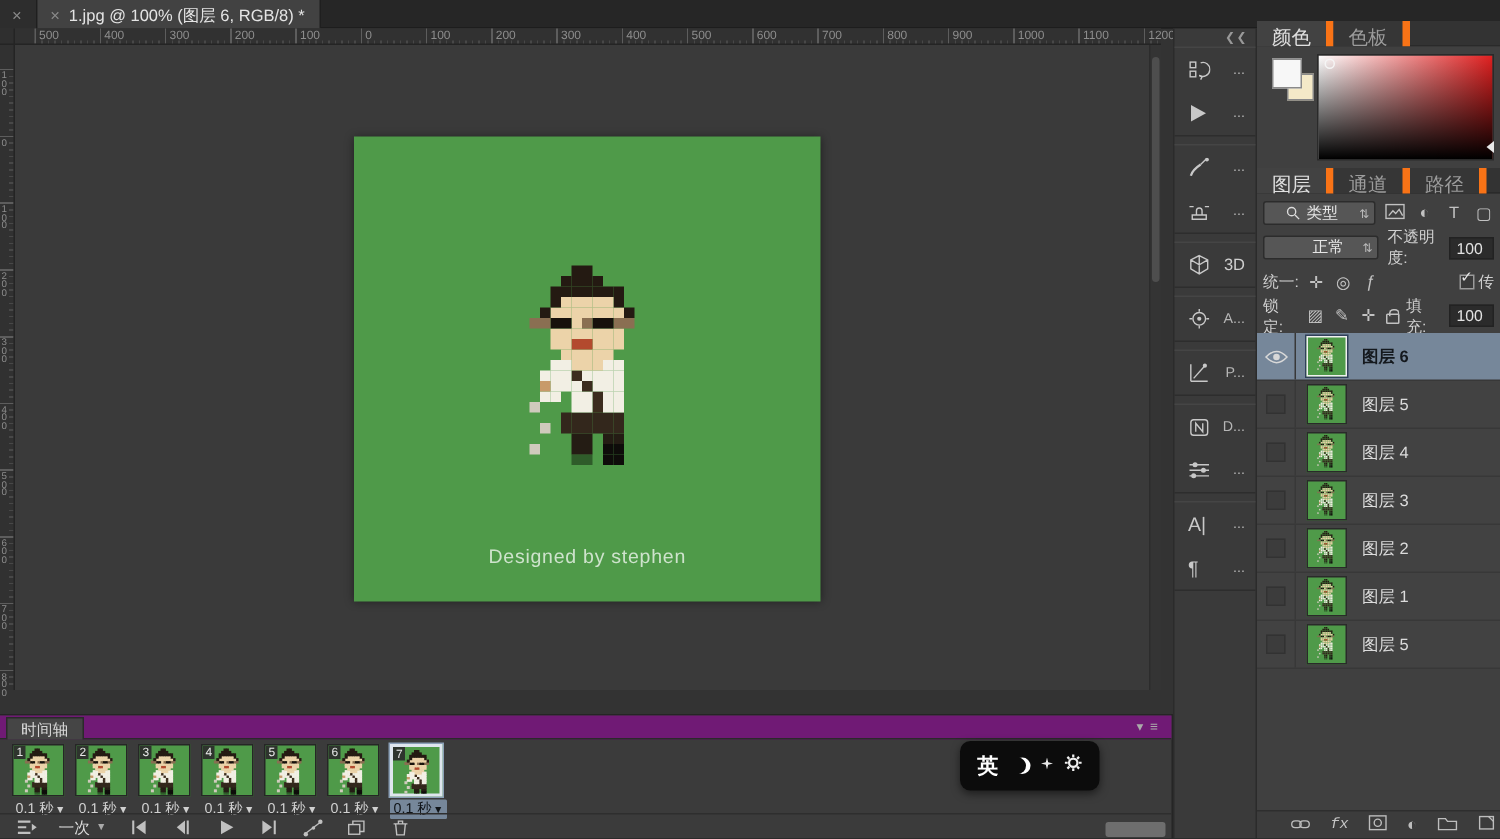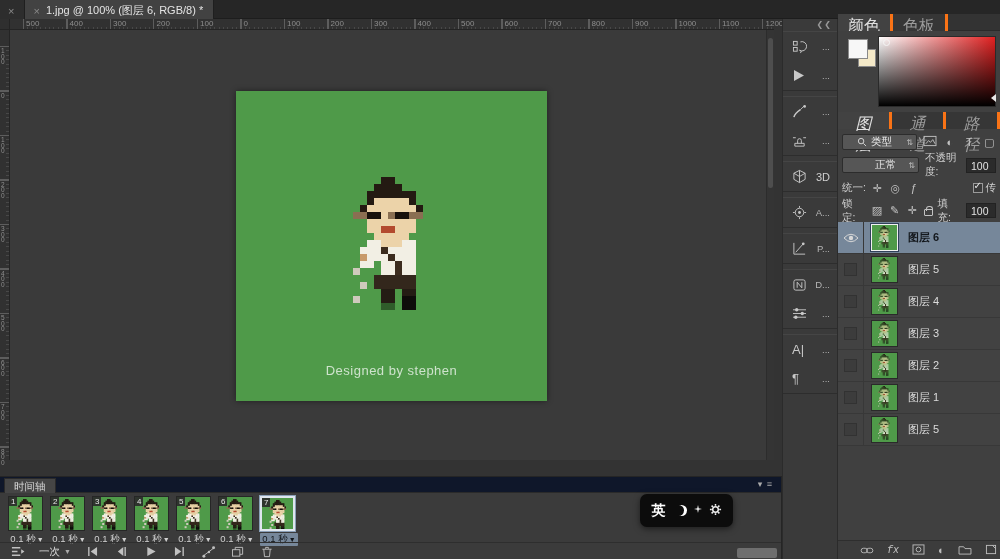--- a/index.html
+++ b/index.html
@@ -32,21 +32,21 @@
   .pixart{position:absolute;}
 
   
   .statusbar{position:absolute;left:0;top:460px;width:774px;height:16px;background:#3f3f3f;border-top:1px solid #2c2c2c;display:flex;align-items:center;font-size:11px;color:#cfcfcf;}
   .statusbar .zoom{margin-left:16px;width:42px;}
   .docinfo{display:flex;align-items:center;gap:10px;border:1px solid #555;border-radius:2px;height:14px;padding:0 8px;margin-left:6px;background:#3a3a3a;}
   .docinfo .play{font-size:8px;color:#bbb;margin-left:24px;}
 
   
   .timeline{position:absolute;left:0;top:476px;width:782px;height:83px;background:#3b3b3b;border-top:1px solid #252525;border-right:1px solid #252525;}
-  .tl-tabrow{position:absolute;left:0;top:0;width:100%;height:16px;background:#0f172a;border-bottom:1px solid #2a2a2a;}
+  .tl-tabrow{position:absolute;left:0;top:0;width:100%;height:16px;background:#701a75;border-bottom:1px solid #2a2a2a;}
   .tl-tab{position:absolute;left:4px;top:1px;height:15px;padding:1px 9px 0;background:#454545;border:1px solid #2a2a2a;border-bottom:none;font-size:10.5px;color:#d5d5d5;}
   .tl-menu{position:absolute;right:8px;top:2px;font-size:9px;color:#aaa;letter-spacing:1px;}
   .frames{position:absolute;left:8px;top:19px;display:flex;}
   .frame{width:38px;margin-right:4px;position:relative;}
   .fthumb{position:relative;width:35px;height:35px;background:#4f9a49;border:1px solid #262626;overflow:hidden;}
   .frame.sel .fthumb{border:2px solid #dfe6ee;box-shadow:0 0 0 1px #8ba0b8;}
   .fnum{position:absolute;left:0;top:0;font-size:8px;line-height:9px;padding:0 2px;color:#e8e8e8;background:rgba(43,43,43,.92);z-index:3;}
   .fdur{margin-top:2px;font-size:9.5px;color:#d0d0d0;text-align:center;white-space:nowrap;}
   .frame.sel .fdur{background:#76879a;color:#101418;border-radius:1px;}
   .fdur .caret{font-size:7px;margin-left:1px;}
@@ -64,21 +64,21 @@
   .dock-item{height:29px;display:flex;align-items:center;padding:0 7px 0 9px;color:#c4c4c4;}
   .dock-item svg{flex:0 0 auto;}
   .dock-label{margin-left:auto;font-size:9.5px;color:#b5b5b5;white-space:nowrap;}
   .dock-label.big{font-size:11px;color:#cfcfcf;}
   .glyph{font-size:13px;color:#c8c8c8;line-height:1;}
 
   
   .panels{position:absolute;left:838px;top:0;width:162px;height:559px;background:#404040;overflow:hidden;}
   .panels-topbar{position:absolute;left:0;top:0;width:100%;height:14px;background:#262626;}
   .ptabs{position:absolute;left:0;width:100%;height:17px;background:#333;display:flex;border-bottom:1px solid #2a2a2a;}
-  .ptab{height:17px;padding:2px 10px 0;font-size:16px;color:#9c9c9c;background:#363636;border-right:3px solid #f97316;text-align:center;}
+  .ptab{height:17px;padding:2px 10px 0;font-size:13px;color:#9c9c9c;background:#363636;border-right:5px solid #f97316;}
   .ptab.active{background:#424242;color:#e0e0e0;}
   .color-body{position:absolute;left:0;top:31px;width:100%;height:81px;background:#404040;}
   .swatch{position:absolute;border:1px solid #8a8a8a;}
   .colorfield{position:absolute;left:40px;top:5px;width:118px;height:71px;border:1px solid #2a2a2a;
     background:linear-gradient(to bottom,rgba(0,0,0,0),#000 100%),linear-gradient(to right,#fff,#e02020);}
   .cf-cursor{position:absolute;left:4px;top:2px;width:7px;height:7px;border:1px solid #f5f5f5;border-radius:50%;}
   .cf-marker{position:absolute;right:-1px;bottom:4px;width:0;height:0;border-top:4px solid transparent;border-bottom:4px solid transparent;border-right:5px solid #e8e8e8;}
 
   .prow{position:absolute;left:0;width:100%;display:flex;align-items:center;font-size:10.5px;color:#cfcfcf;}
   .combo{display:flex;align-items:center;background:#565656;border:1px solid #2c2c2c;border-radius:2px;height:16px;padding:0 4px;color:#e6e6e6;gap:4px;}
@@ -422,21 +422,21 @@
     </div>
     <div class="color-body">
       <div class="swatch" style="left:20px;top:18px;width:18px;height:18px;background:#f4e9c8;z-index:1;"></div>
       <div class="swatch" style="left:10px;top:8px;width:20px;height:20px;background:#f7f7f7;z-index:2;"></div>
       <div class="colorfield">
         <div class="cf-cursor"></div>
         <div class="cf-marker"></div>
       </div>
     </div>
 
-    <div class="ptabs" style="top:112px;font-style:italic;">
+    <div class="ptabs" style="top:112px;">
       <div class="ptab active">图层</div>
       <div class="ptab">通道</div>
       <div class="ptab">路径</div>
     </div>
 
     <div class="prow" style="top:132px;height:20px;padding:0 4px;gap:6px;">
       <div class="combo" style="width:88px;padding-left:14px;">
         <svg width="10" height="10" viewBox="0 0 11 11">
             <circle cx="4.5" cy="4.5" r="3" fill="none" stroke="#ddd"></circle>
             <path d="M7 7l3 3" stroke="#ddd"></path>

